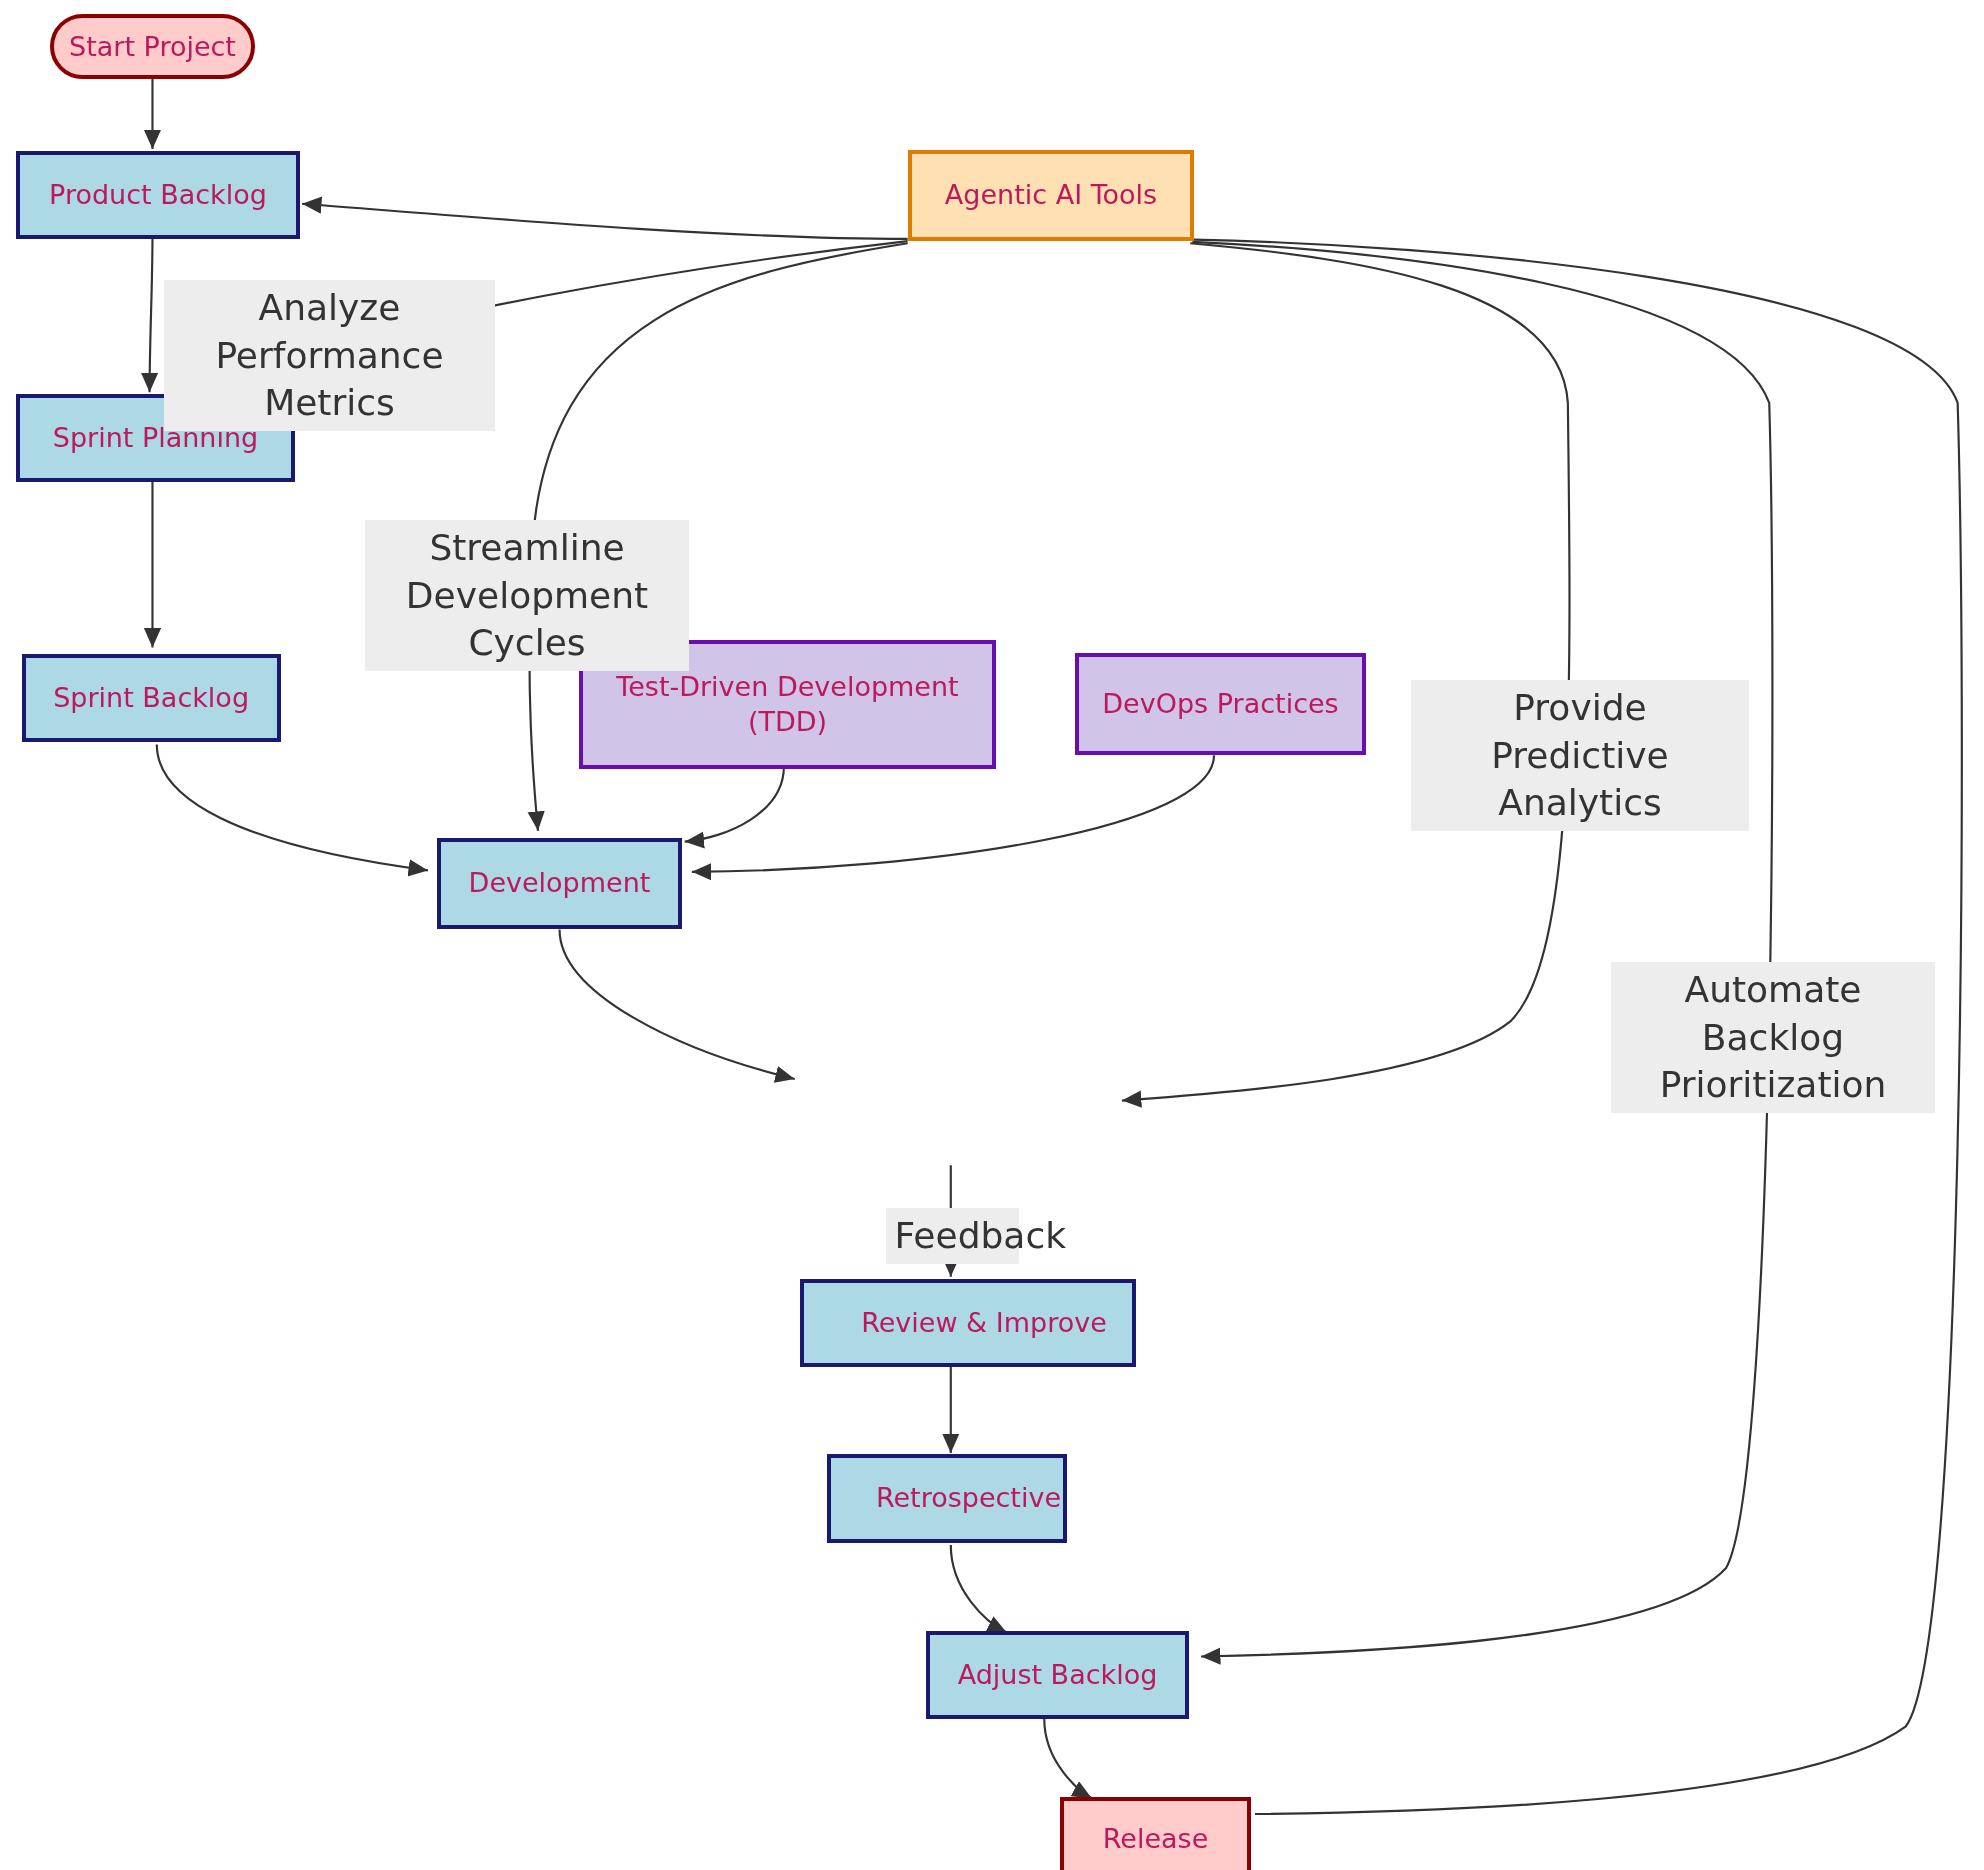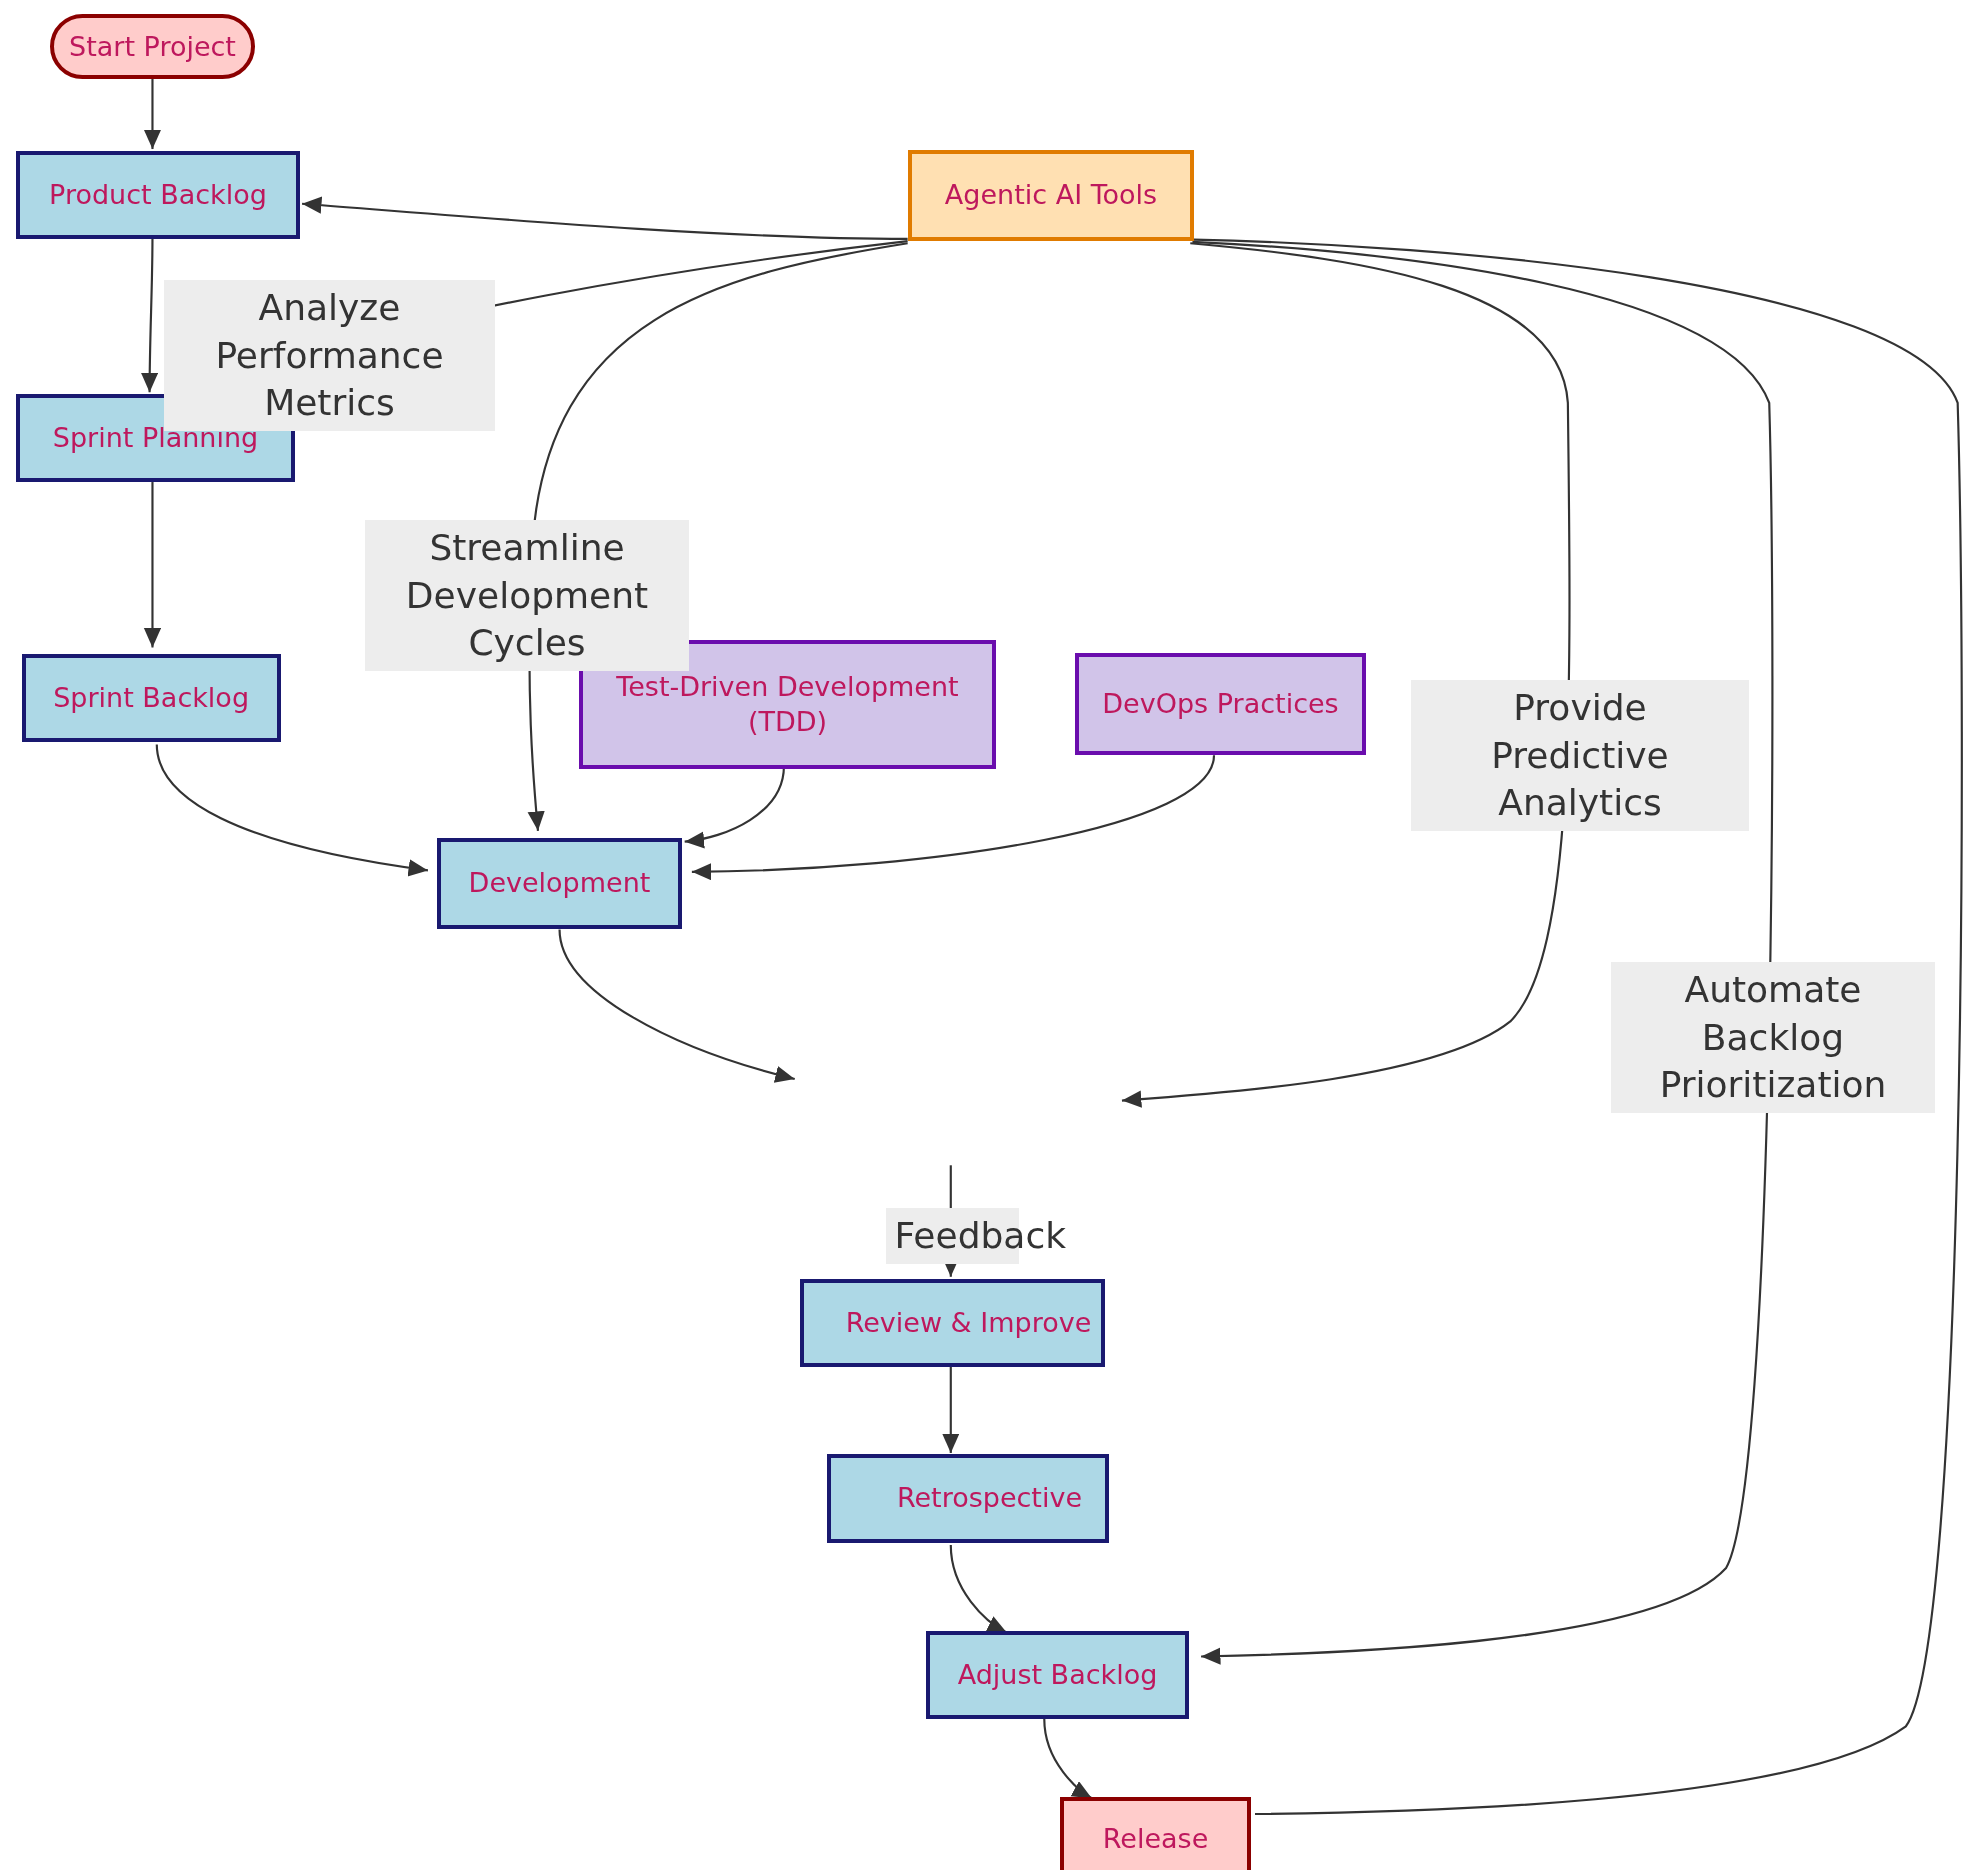--- a/index.html
+++ b/index.html
@@ -78,25 +78,25 @@
 
   <div class="node n-process" style="left:21.6px;top:654px;width:259px;height:88px;">
     <span class="lbl">Sprint Backlog</span>
   </div>
 
   <div class="node n-process" style="left:437px;top:838px;width:245px;height:91px;">
     <span class="lbl">Development</span>
   </div>
 
 
-  <div class="node n-process" style="left:800px;top:1279px;width:305px;height:88px;padding-left:32px;">
+  <div class="node n-process" style="left:800px;top:1279px;width:336px;height:88px;padding-left:32px;">
     <span class="lbl">Review &amp; Improve</span>
   </div>
 
-  <div class="node n-process" style="left:827px;top:1454px;width:282px;height:89px;padding-left:43px;">
+  <div class="node n-process" style="left:827px;top:1454px;width:240px;height:89px;padding-left:43px;">
     <span class="lbl">Retrospective</span>
   </div>
 
   <div class="node n-process" style="left:926px;top:1631px;width:263px;height:88px;">
     <span class="lbl">Adjust Backlog</span>
   </div>
 
   <div class="node n-release" style="left:1060px;top:1797px;width:191px;height:85px;">
     <span class="lbl">Release</span>
   </div>

